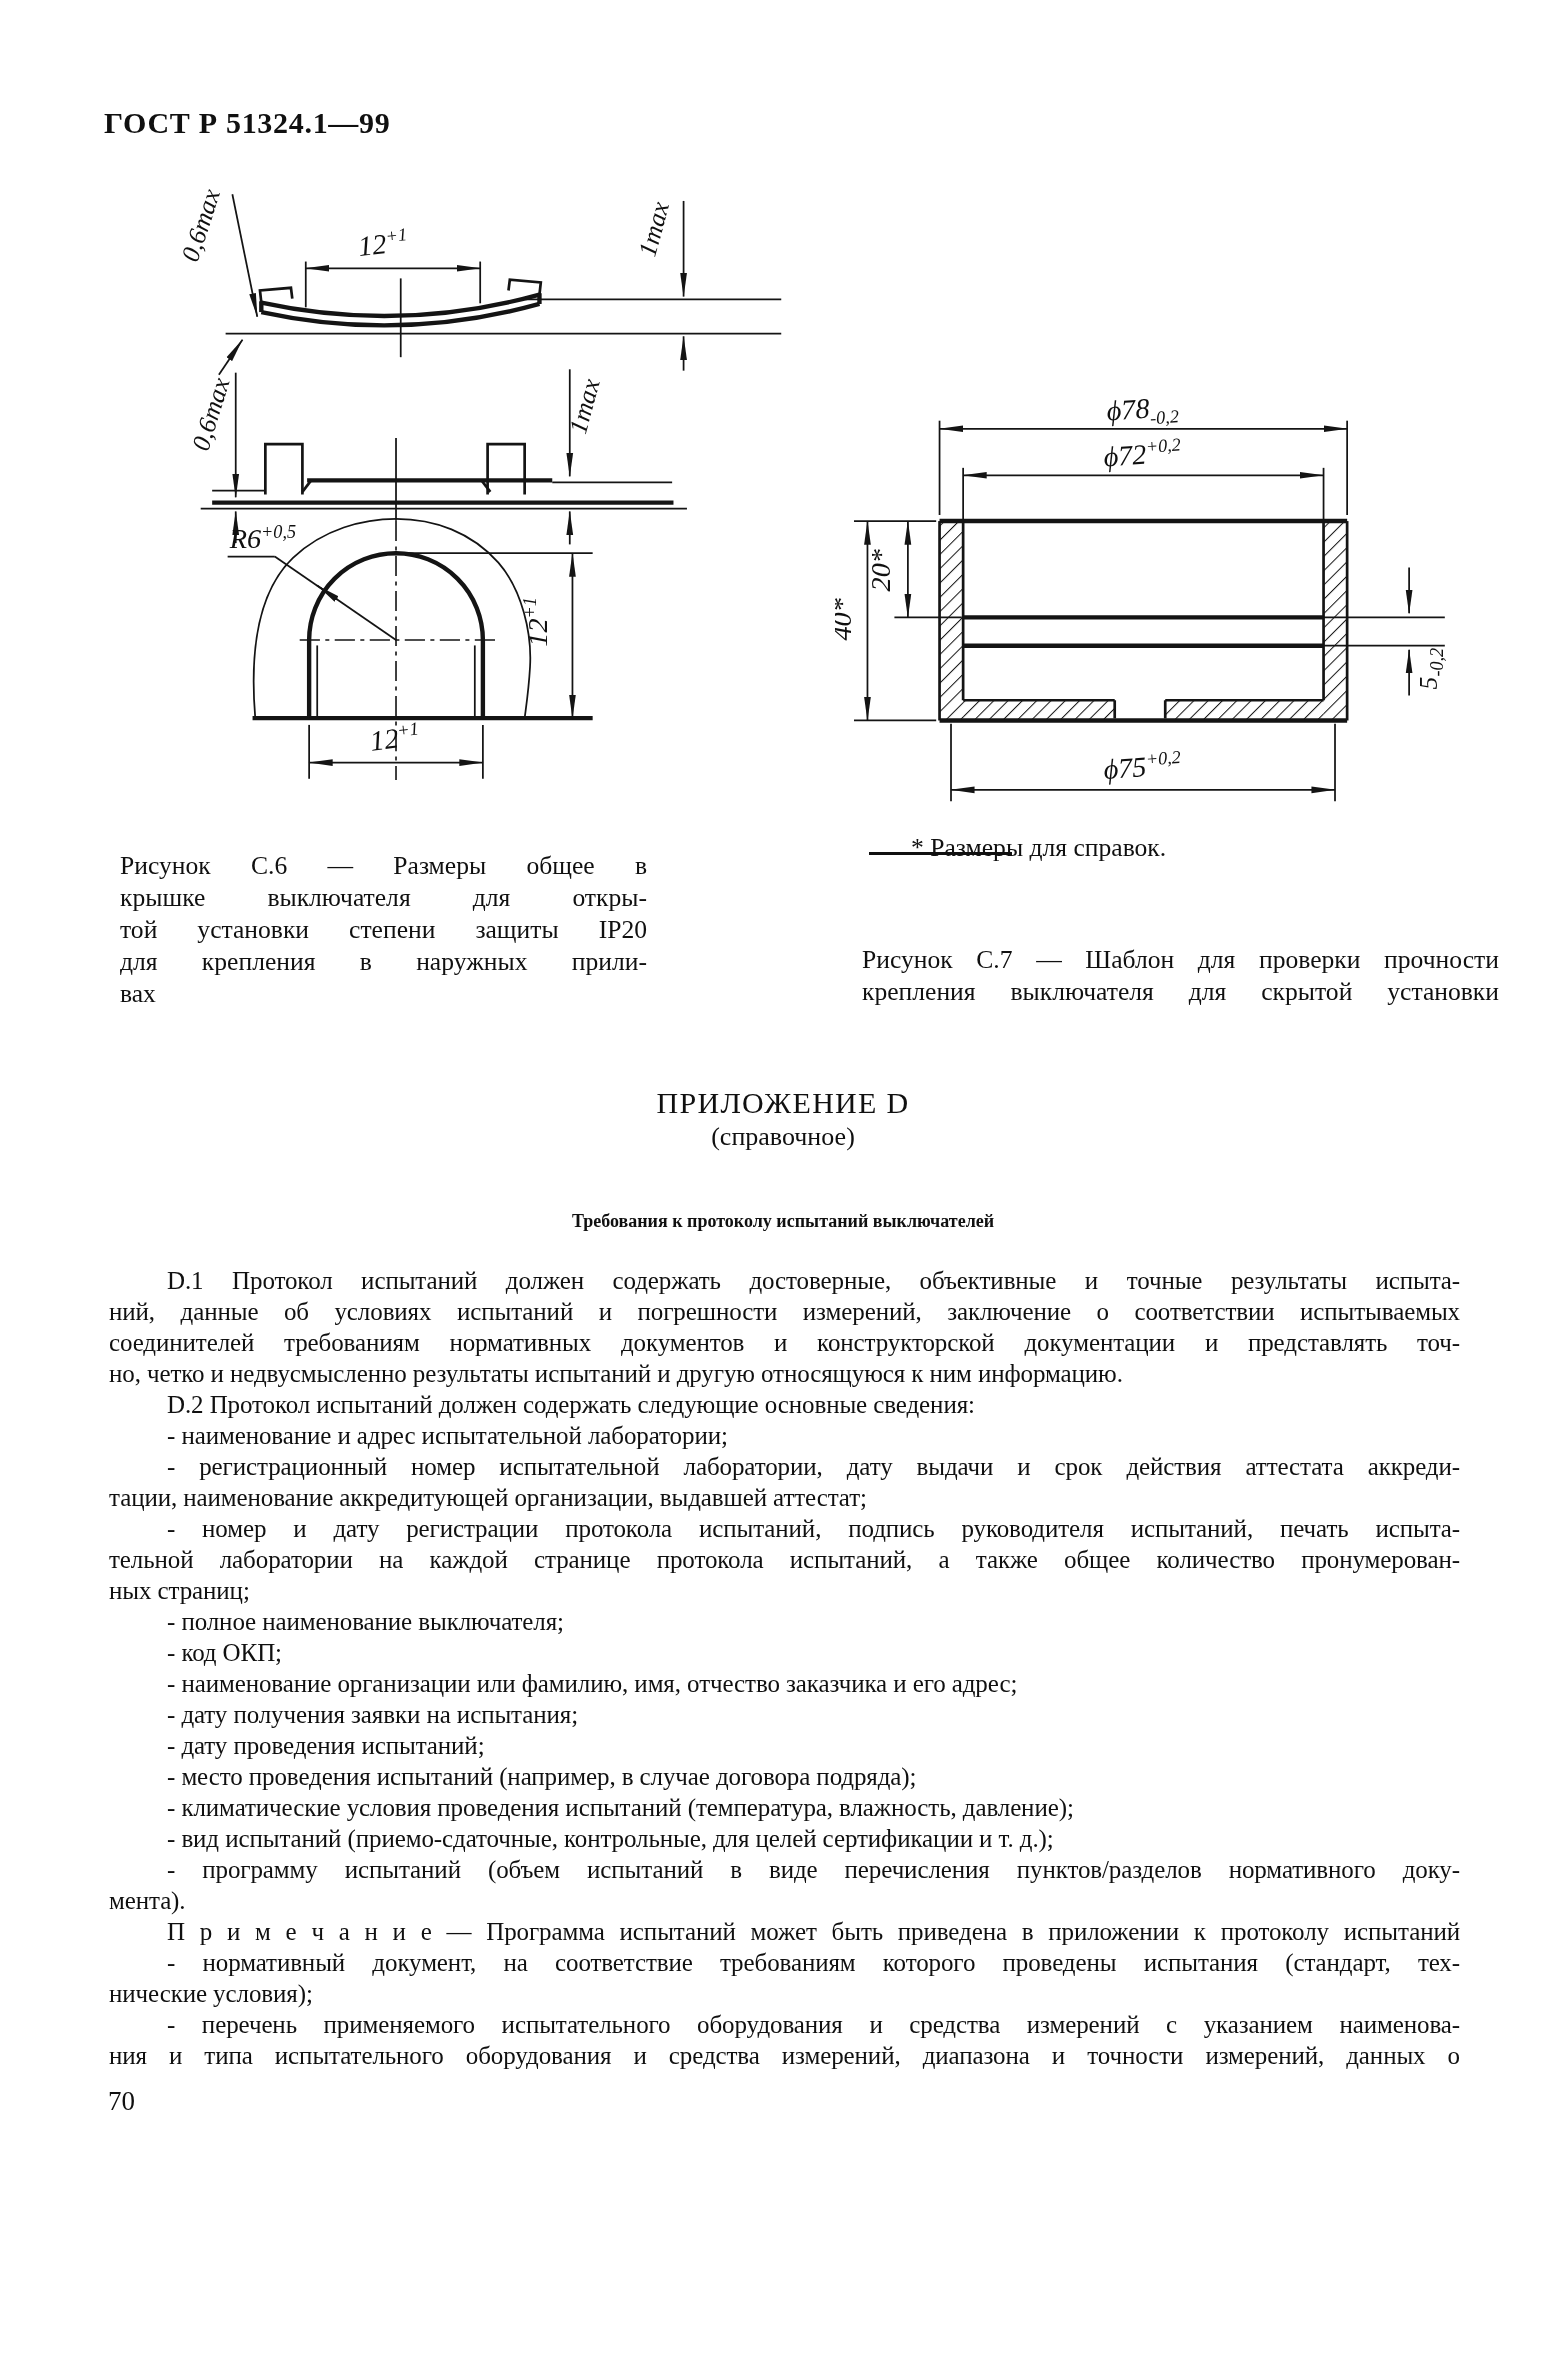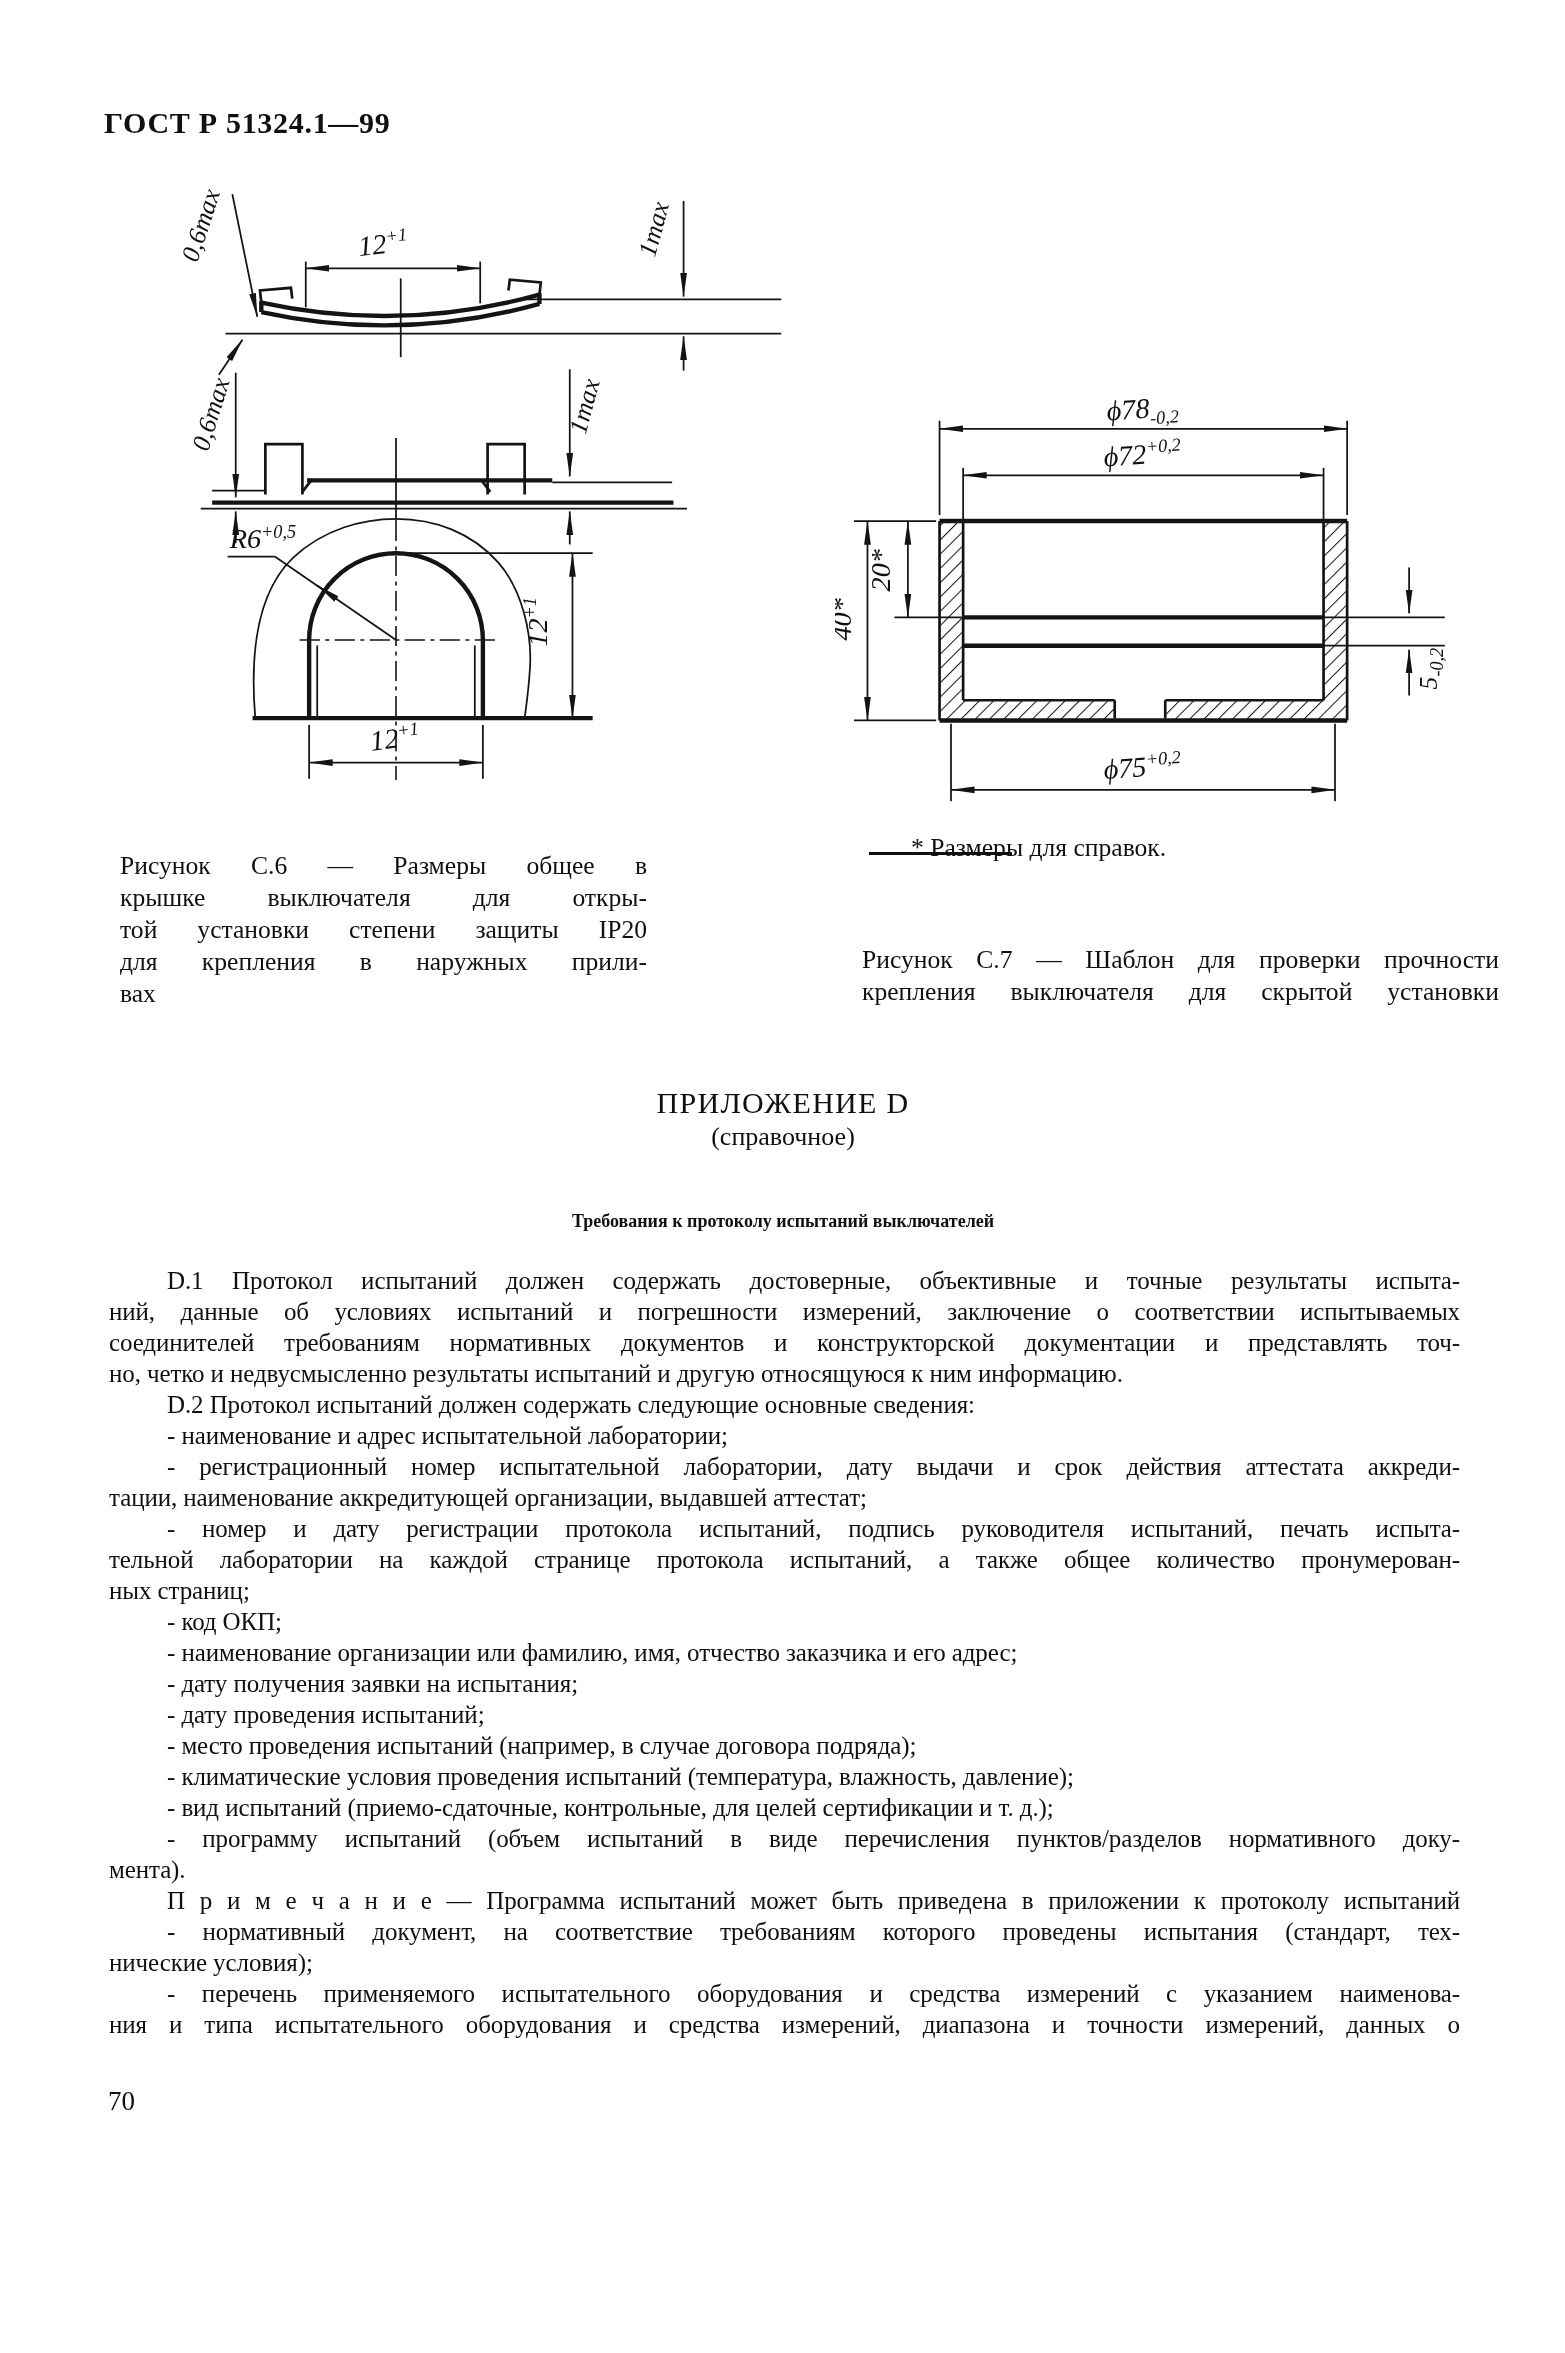--- a/index.html
+++ b/index.html
@@ -209,20 +209,21 @@
     <div class="bl jst">ний, данные об условиях испытаний и погрешности измерений, заключение о соответствии испытываемых</div>
     <div class="bl jst">соединителей требованиям нормативных документов и конструкторской документации и представлять точ-</div>
     <div class="bl">но, четко и недвусмысленно результаты испытаний и другую относящуюся к ним информацию.</div>
     <div class="bl ind">D.2 Протокол испытаний должен содержать следующие основные сведения:</div>
     <div class="bl ind">- наименование и адрес испытательной лаборатории;</div>
     <div class="bl ind jst">- регистрационный номер испытательной лаборатории, дату выдачи и срок действия аттестата аккреди-</div>
     <div class="bl">тации, наименование аккредитующей организации, выдавшей аттестат;</div>
     <div class="bl ind jst">- номер и дату регистрации протокола испытаний, подпись руководителя испытаний, печать испыта-</div>
     <div class="bl jst">тельной лаборатории на каждой странице протокола испытаний, а также общее количество пронумерован-</div>
     <div class="bl">ных страниц;</div>
+    <div class="bl ind">- полное наименование выключателя;</div>
     <div class="bl ind">- код ОКП;</div>
     <div class="bl ind">- наименование организации или фамилию, имя, отчество заказчика и его адрес;</div>
     <div class="bl ind">- дату получения заявки на испытания;</div>
     <div class="bl ind">- дату проведения испытаний;</div>
     <div class="bl ind">- место проведения испытаний (например, в случае договора подряда);</div>
     <div class="bl ind">- климатические условия проведения испытаний (температура, влажность, давление);</div>
     <div class="bl ind">- вид испытаний (приемо-сдаточные, контрольные, для целей сертификации и т. д.);</div>
     <div class="bl ind jst">- программу испытаний (объем испытаний в виде перечисления пунктов/разделов нормативного доку-</div>
     <div class="bl">мента).</div>
     <div class="bl ind jst">П р и м е ч а н и е — Программа испытаний может быть приведена в приложении к протоколу испытаний</div>

